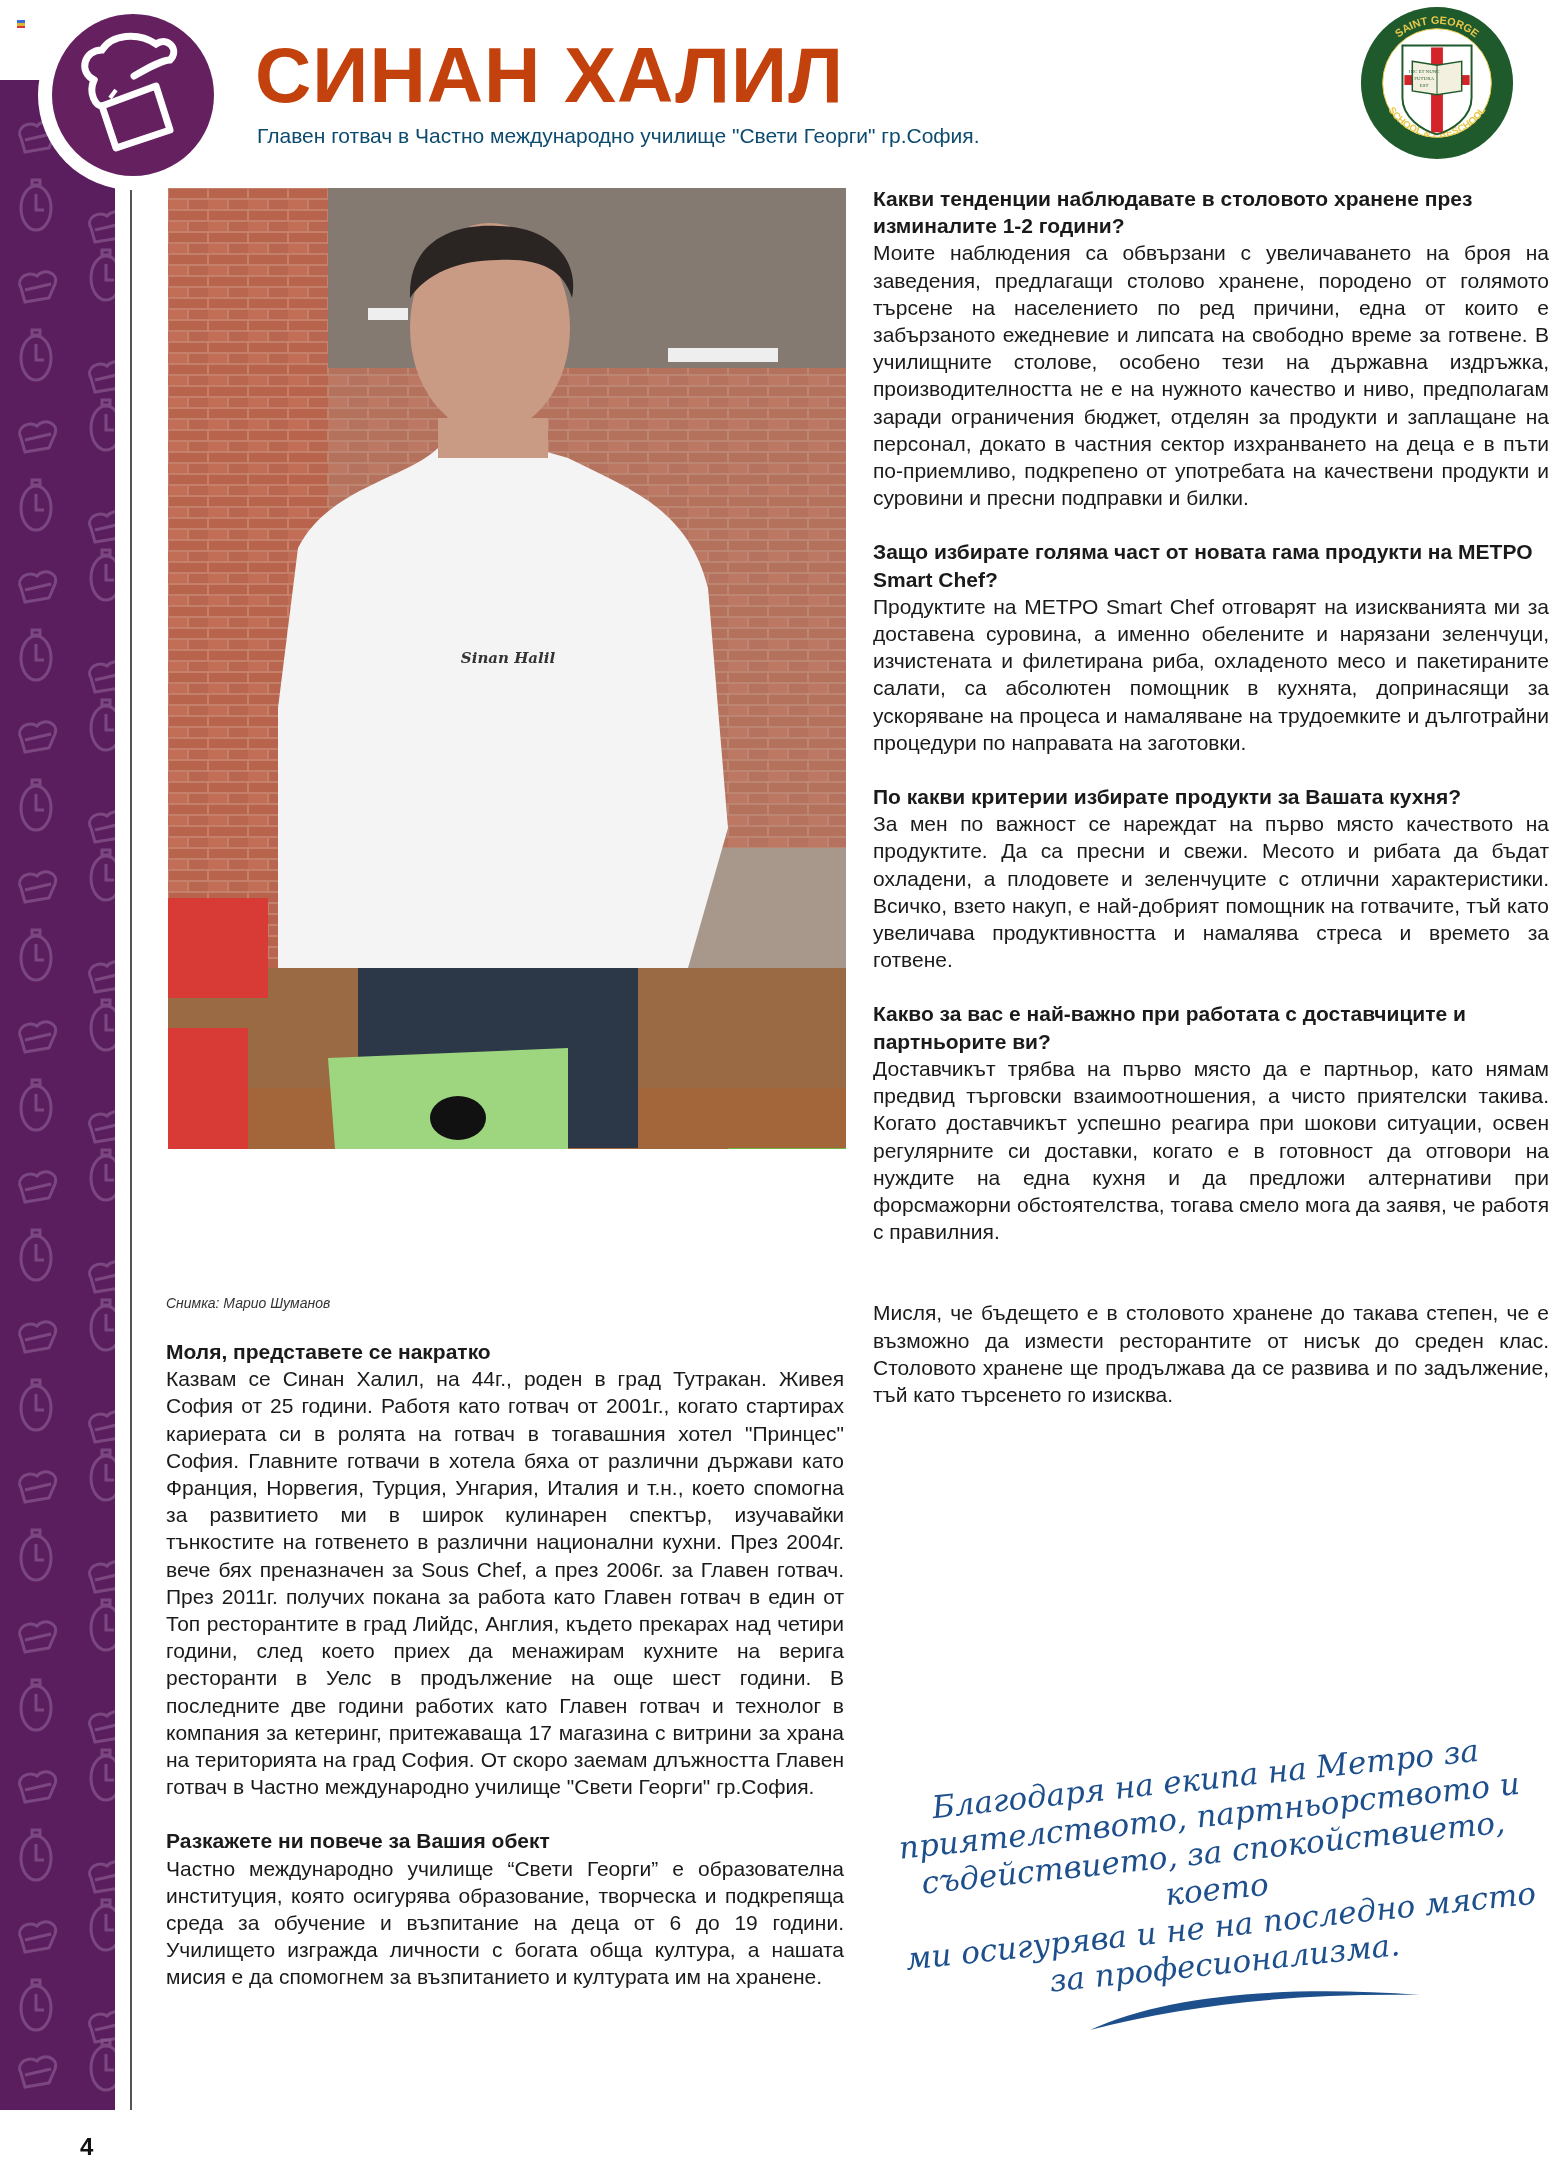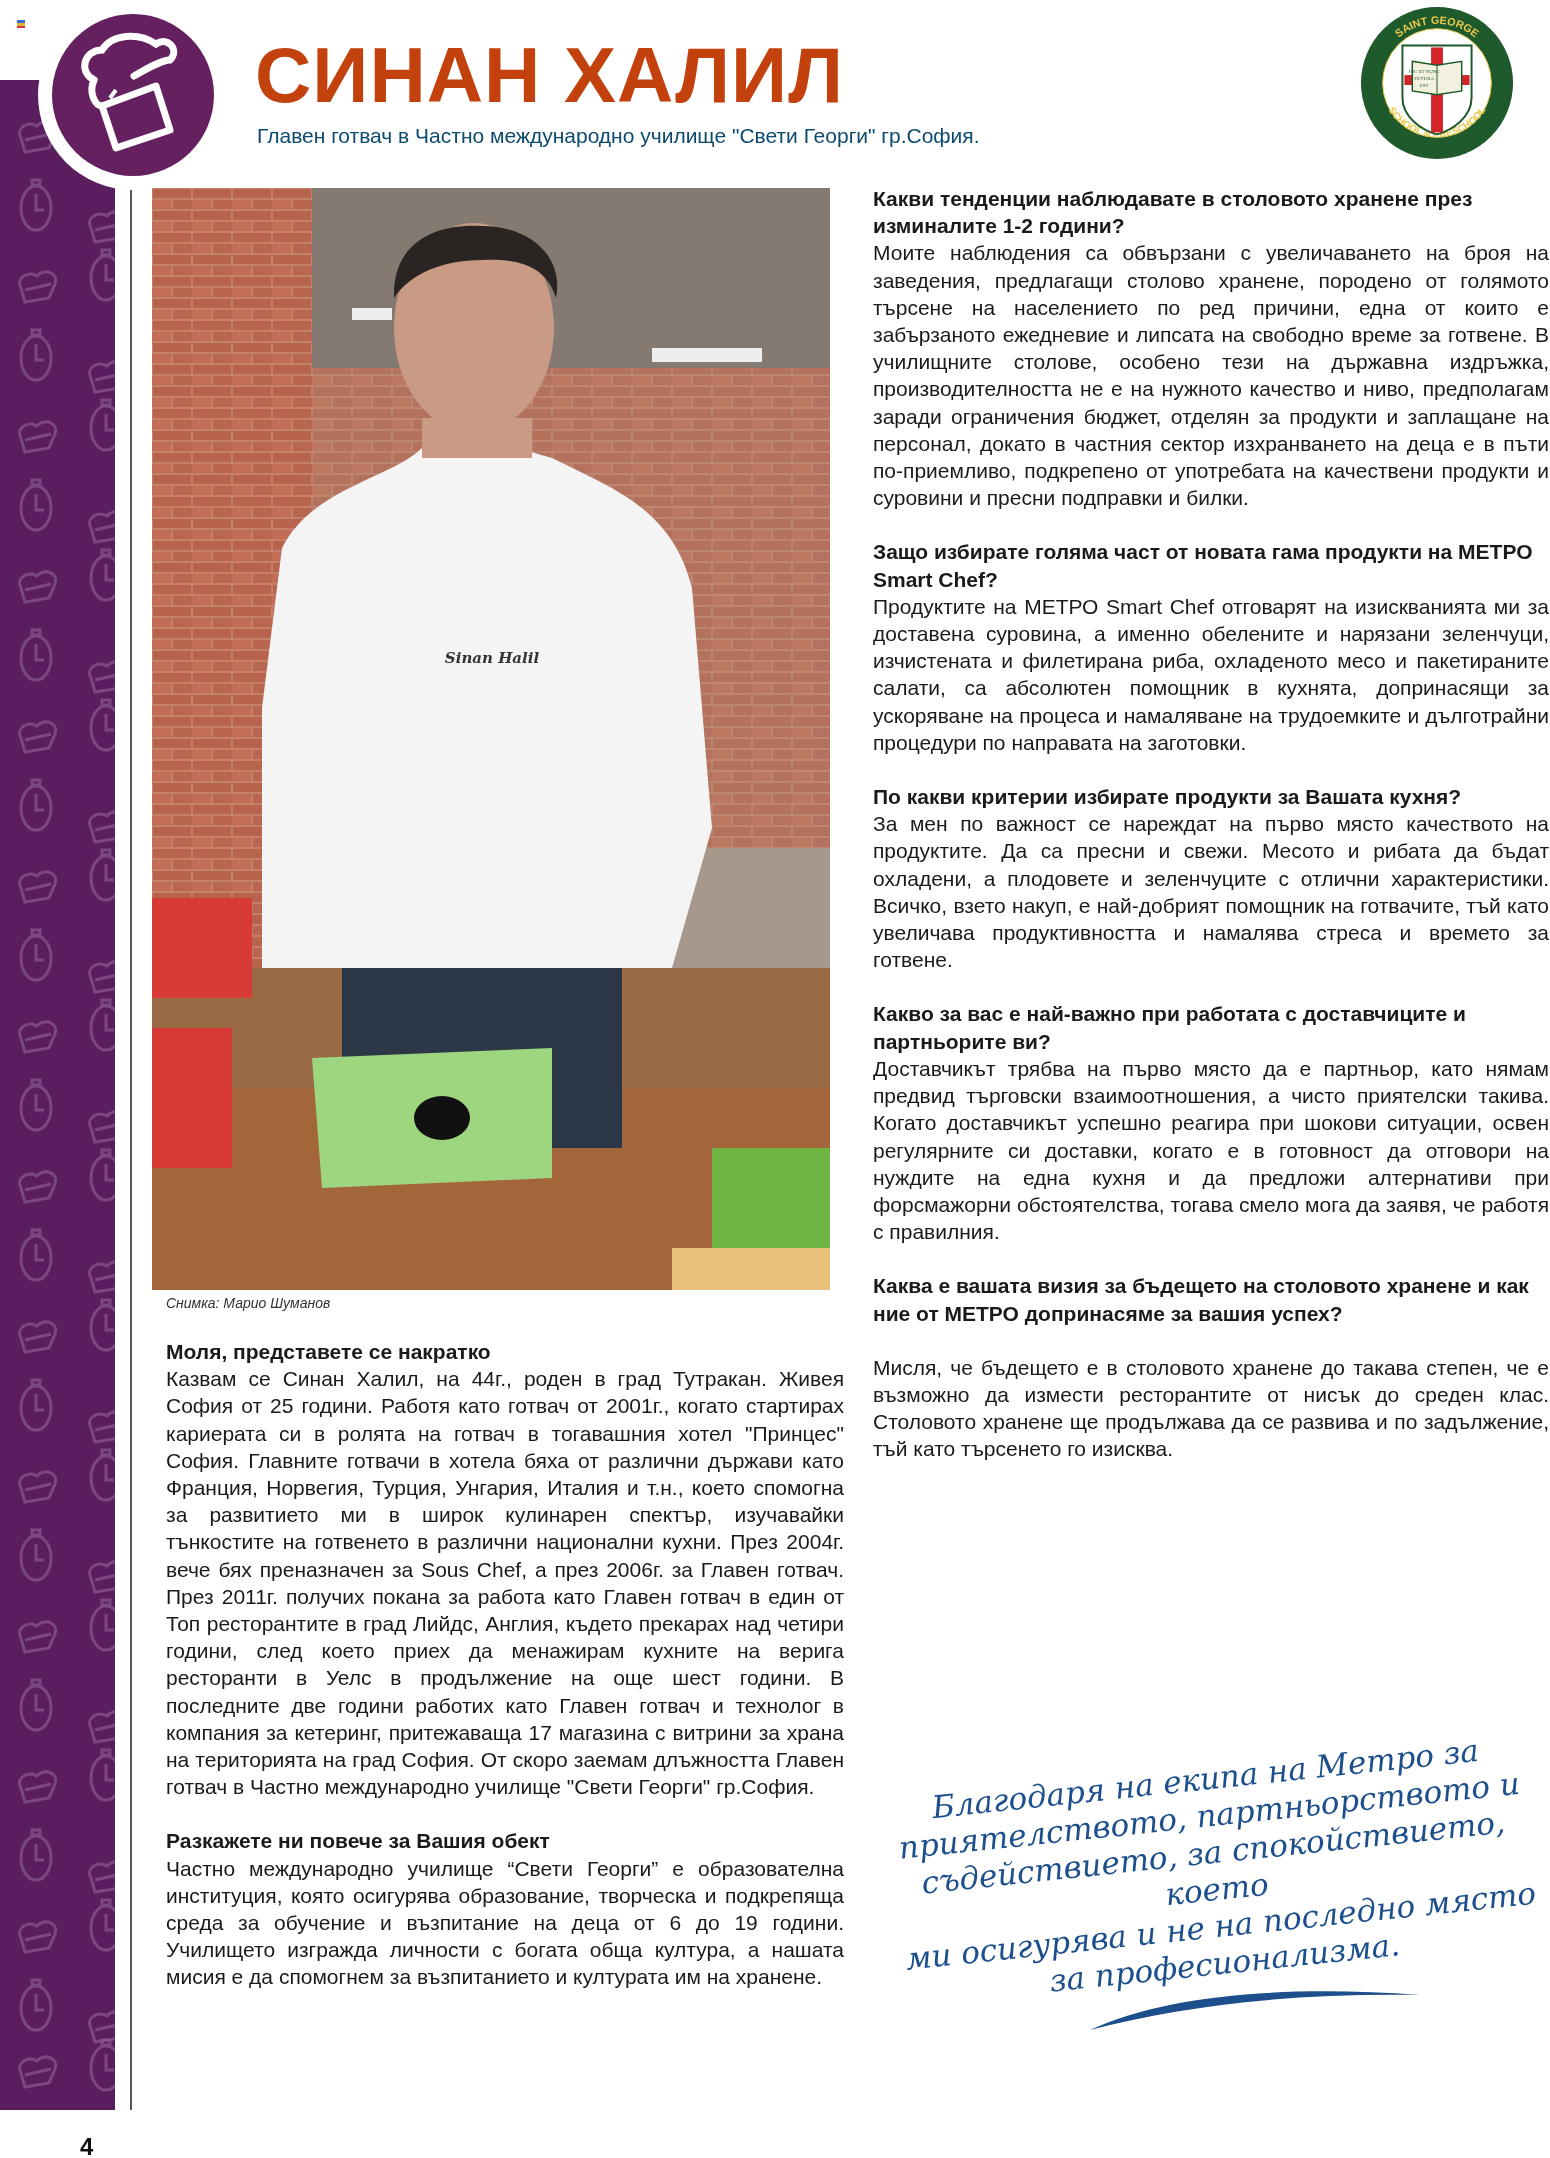--- a/index.html
+++ b/index.html
@@ -11,21 +11,21 @@
   .sidebar svg { position:absolute; left:0; top:0; }
   .sidebar-rule { position:absolute; left:130px; top:190px; width:2px; height:1920px; background:#555; }
   .badge { position:absolute; left:38px; top:0px; width:190px; height:190px; border-radius:50%; background:#fff; }
   .badge-inner { position:absolute; left:14px; top:14px; width:162px; height:162px; border-radius:50%; background:#65205f; }
   .badge-inner svg { position:absolute; left:0; top:0; }
   .title { position:absolute; left:255px; top:30px; font-family:"Liberation Sans", sans-serif; font-weight:bold;
            font-size:78px; line-height:90px; color:#c2410c; letter-spacing:1px; margin:0; }
   .subtitle { position:absolute; left:257px; top:124px; font-family:"Liberation Sans", sans-serif;
               font-size:21px; color:#0c4a6e; }
   .crest { position:absolute; left:1358px; top:4px; width:158px; height:158px; }
-  .photo { position:absolute; left:152px; top:188px; width:678px; height:1102px; overflow:hidden; background:#c2410c; }
+  .photo { position:absolute; left:168px; top:188px; width:678px; height:961px; overflow:hidden; background:#c2410c; }
   .caption { position:absolute; left:166px; top:1295px; font-family:"Liberation Sans", sans-serif; font-style:italic; font-size:14px; color:#333; }
   .col { position:absolute; font-family:"Liberation Sans", sans-serif; font-size:21px; line-height:27.2px; color:#1a1a1a; }
   .col-left { left:166px; top:1338px; width:678px; }
   .col-right { left:873px; top:185px; width:676px; }
   .q { font-weight:bold; margin:0; }
   .a { margin:0; text-align:justify; }
   .section { margin-bottom:27px; }
   .gap { height:27px; }
   .quote { position:absolute; left:890px; top:1760px; width:650px; font-family:"DejaVu Serif", serif; font-style:italic;
            font-size:31px; line-height:37px; color:#1d4f8c; text-align:center; transform:rotate(-6deg); transform-origin:50% 50%; }
@@ -205,21 +205,20 @@
   </div>
   <div class="section">
     <p class="q">По какви критерии избирате продукти за Вашата кухня?</p>
     <p class="a">За мен по важност се нареждат на първо място качеството на продуктите. Да са пресни и свежи. Месото и рибата да бъдат охладени, а плодовете и зеленчуците с отлични характеристики. Всичко, взето накуп, е най-добрият помощник на готвачите, тъй като увеличава продуктивността и намалява стреса и времето за готвене.</p>
   </div>
   <div class="section">
     <p class="q">Какво за вас е най-важно при работата с доставчиците и партньорите ви?</p>
     <p class="a">Доставчикът трябва на първо място да е партньор, като нямам предвид търговски взаимоотношения, а чисто приятелски такива. Когато доставчикът успешно реагира при шокови ситуации, освен регулярните си доставки, когато е в готовност да отговори на нуждите на една кухня и да предложи алтернативи при форсмажорни обстоятелства, тогава смело мога да заявя, че работя с правилния.</p>
   </div>
   <div class="section">
-    <p class="q">Каква е вашата визия за бъдещето на столовото хранене и как ние от МЕТРО допринасяме за вашия успех?</p>
     <div class="gap"></div>
     <p class="a">Мисля, че бъдещето е в столовото хранене до такава степен, че е възможно да измести ресторантите от нисък до среден клас. Столовото хранене ще продължава да се развива и по задължение, тъй като търсенето го изисква.</p>
   </div>
 </div>
 
 <div class="quote">
   <div>Благодаря на екипа на Метро за</div>
   <div>приятелството, партньорството и</div>
   <div>съдействието, за спокойствието, което</div>
   <div>ми осигурява и не на последно място</div>

